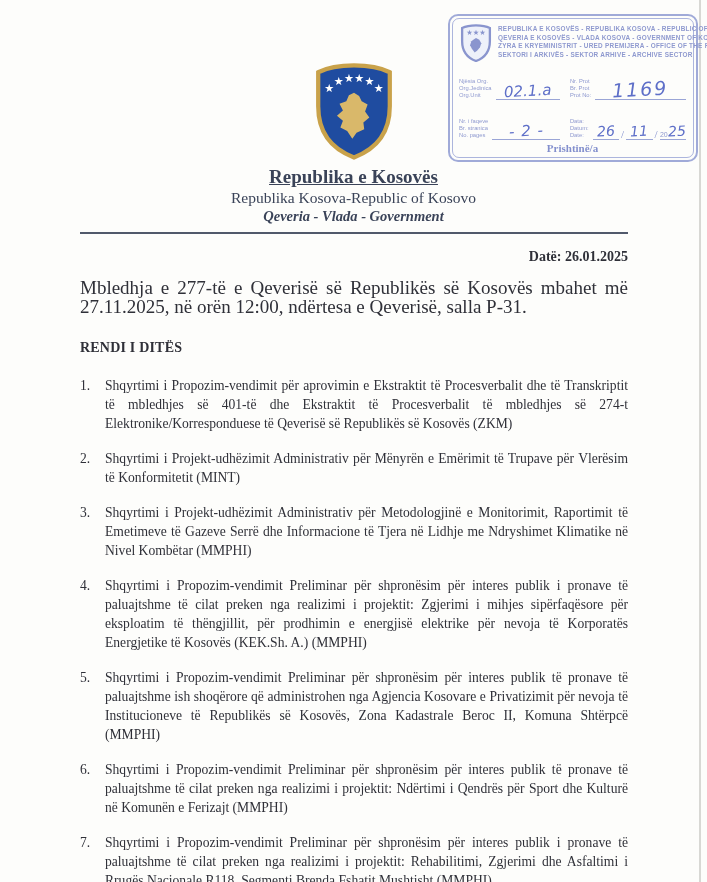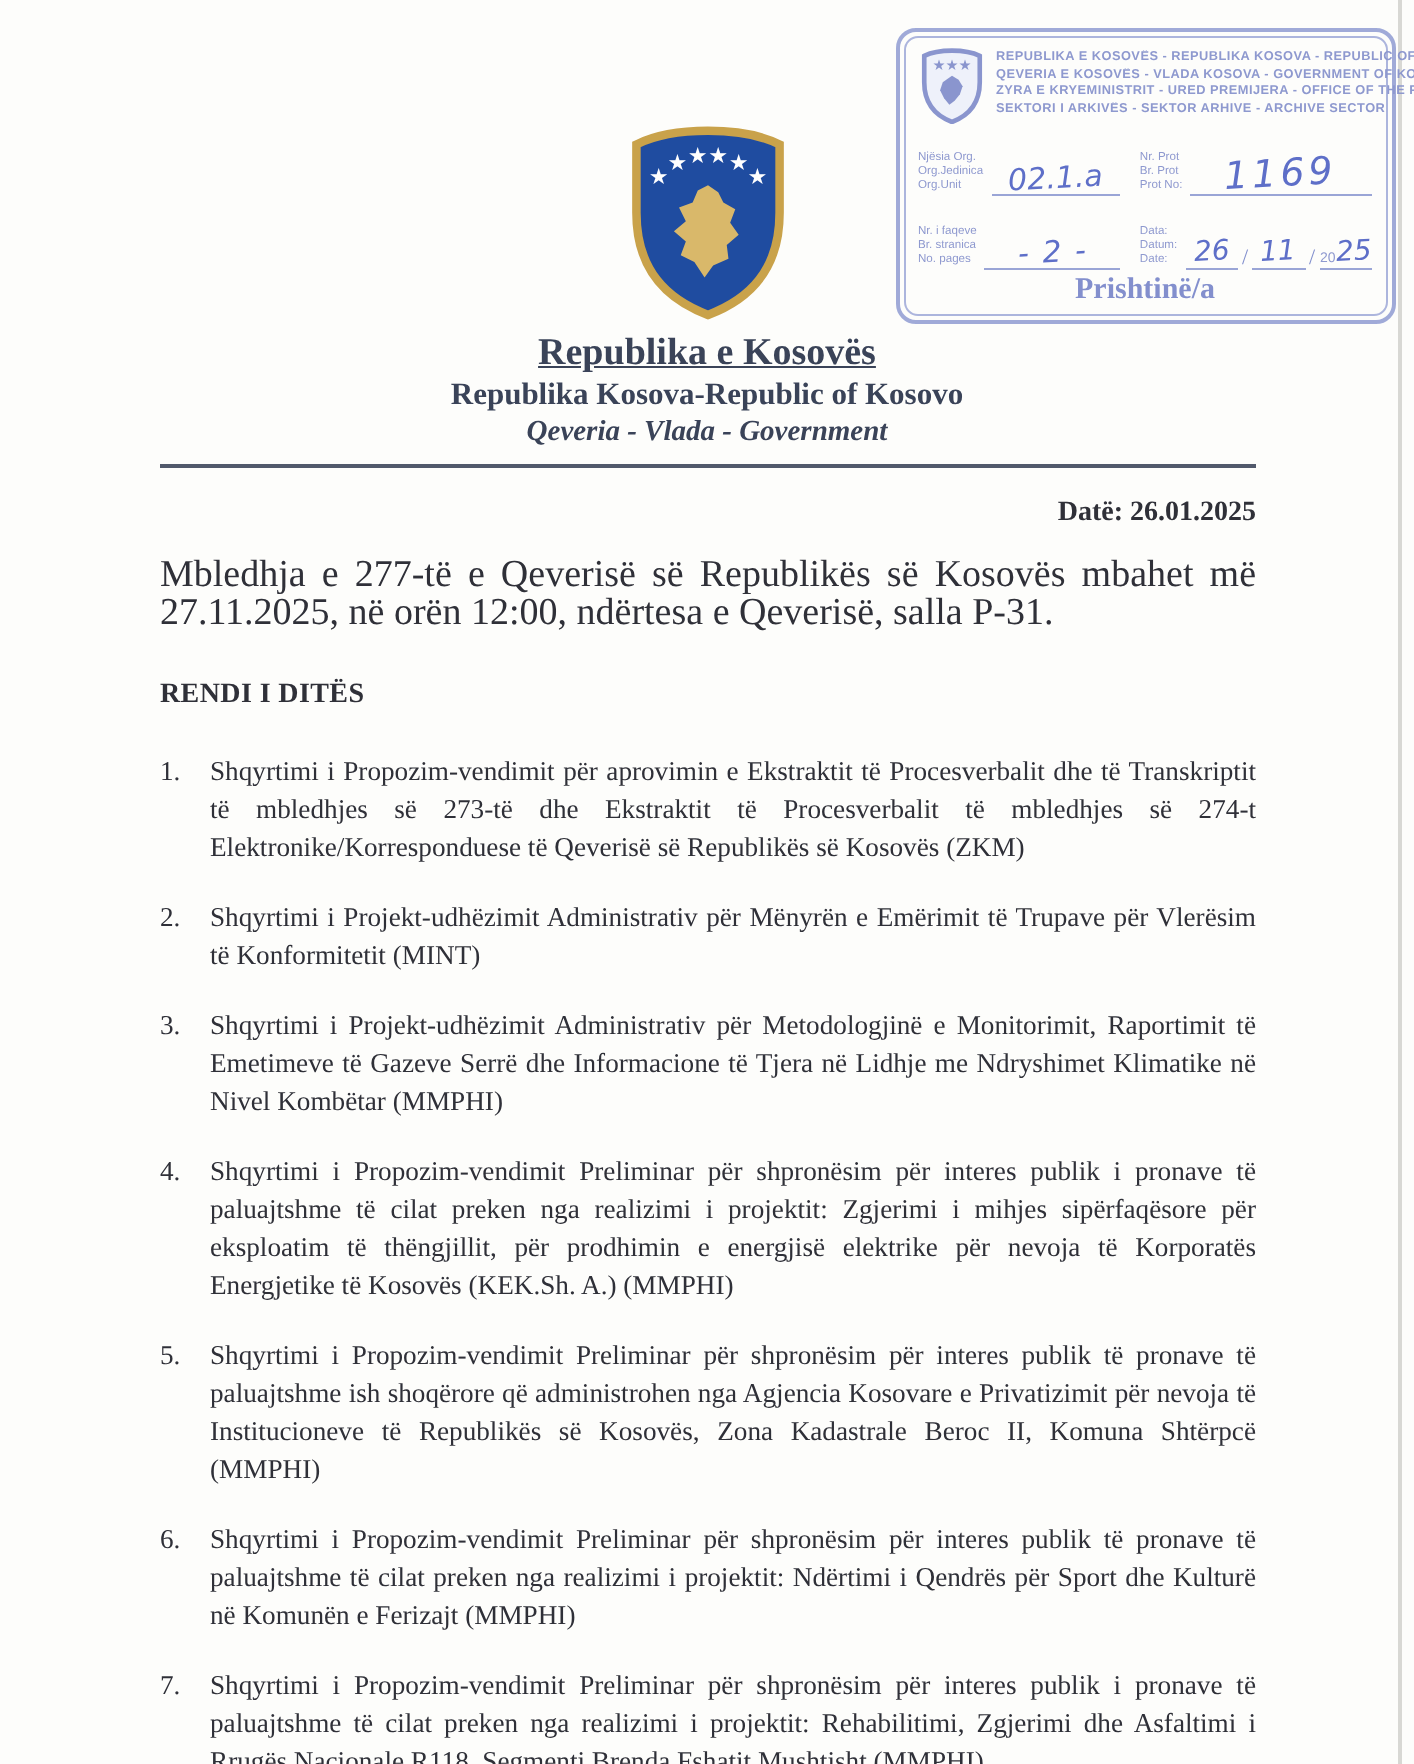--- a/index.html
+++ b/index.html
@@ -100,31 +100,31 @@
   }
   .sf-slash { font-size: 11px; color: #7b89cb; padding-bottom: 0; }
   .sf-century {
     font-family: "Liberation Sans", sans-serif;
     font-size: 7px; color: #8994cd;
     align-self: flex-end; padding-bottom: 1px;
   }
   .stamp-city {
     text-align: center;
     font-weight: bold;
-    font-size: 15px;
+    font-size: 11px;
     color: #7d8acb;
     font-family: "Liberation Serif", serif;
     margin-top: 2px;
   }
 
   
   .coa { display: block; margin: 62px auto 6px auto; }
   .head-titles { text-align: center; color: #3a4358; }
   .head-title-sq   { font-size: 19px; font-weight: bold; line-height: 22px; text-decoration: underline; }
-  .head-title-multi{ font-size: 15.5px; font-weight: bold; line-height: 19px; text-align: center; }
+  .head-title-multi{ font-size: 15.5px; font-weight: normal; line-height: 19px; text-align: center; }
   .head-subtitle   { font-size: 14.5px; font-weight: bold; font-style: italic; line-height: 18px; }
   .rule {
     border: none;
     border-top: 2px solid #51596b;
     margin: 7px 79px 0 80px;
   }
 
   
   .content { padding: 0 79px 0 80px; }
   .date-line {
@@ -248,21 +248,21 @@
   <hr class="rule">
 
   <div class="content">
     <div class="date-line">Datë: 26.01.2025</div>
     <p class="intro">Mbledhja e 277-të e Qeverisë së Republikës së Kosovës mbahet më 27.11.2025, në orën 12:00, ndërtesa e Qeverisë, salla P-31.</p>
     <div class="agenda-title">RENDI I DITËS</div>
 
     <ol class="agenda-list">
       <li class="agenda-item">
         <span class="num">1.</span>
-        <span class="txt">Shqyrtimi i Propozim-vendimit për aprovimin e Ekstraktit të Procesverbalit dhe të Transkriptit të mbledhjes së 273-të dhe Ekstraktit të Procesverbalit të mbledhjes së 274-t Elektronike/Korresponduese të Qeverisë së Republikës së Kosovës (ZKM)</span>
+        <span class="txt">Shqyrtimi i Propozim-vendimit për aprovimin e Ekstraktit të Procesverbalit dhe të Transkriptit të mbledhjes së 401-të dhe Ekstraktit të Procesverbalit të mbledhjes së 274-t Elektronike/Korresponduese të Qeverisë së Republikës së Kosovës (ZKM)</span>
       </li>
       <li class="agenda-item">
         <span class="num">2.</span>
         <span class="txt">Shqyrtimi i Projekt-udhëzimit Administrativ për Mënyrën e Emërimit të Trupave për Vlerësim të Konformitetit (MINT)</span>
       </li>
       <li class="agenda-item">
         <span class="num">3.</span>
         <span class="txt">Shqyrtimi i Projekt-udhëzimit Administrativ për Metodologjinë e Monitorimit, Raportimit të Emetimeve të Gazeve Serrë dhe Informacione të Tjera në Lidhje me Ndryshimet Klimatike në Nivel Kombëtar (MMPHI)</span>
       </li>
       <li class="agenda-item">

